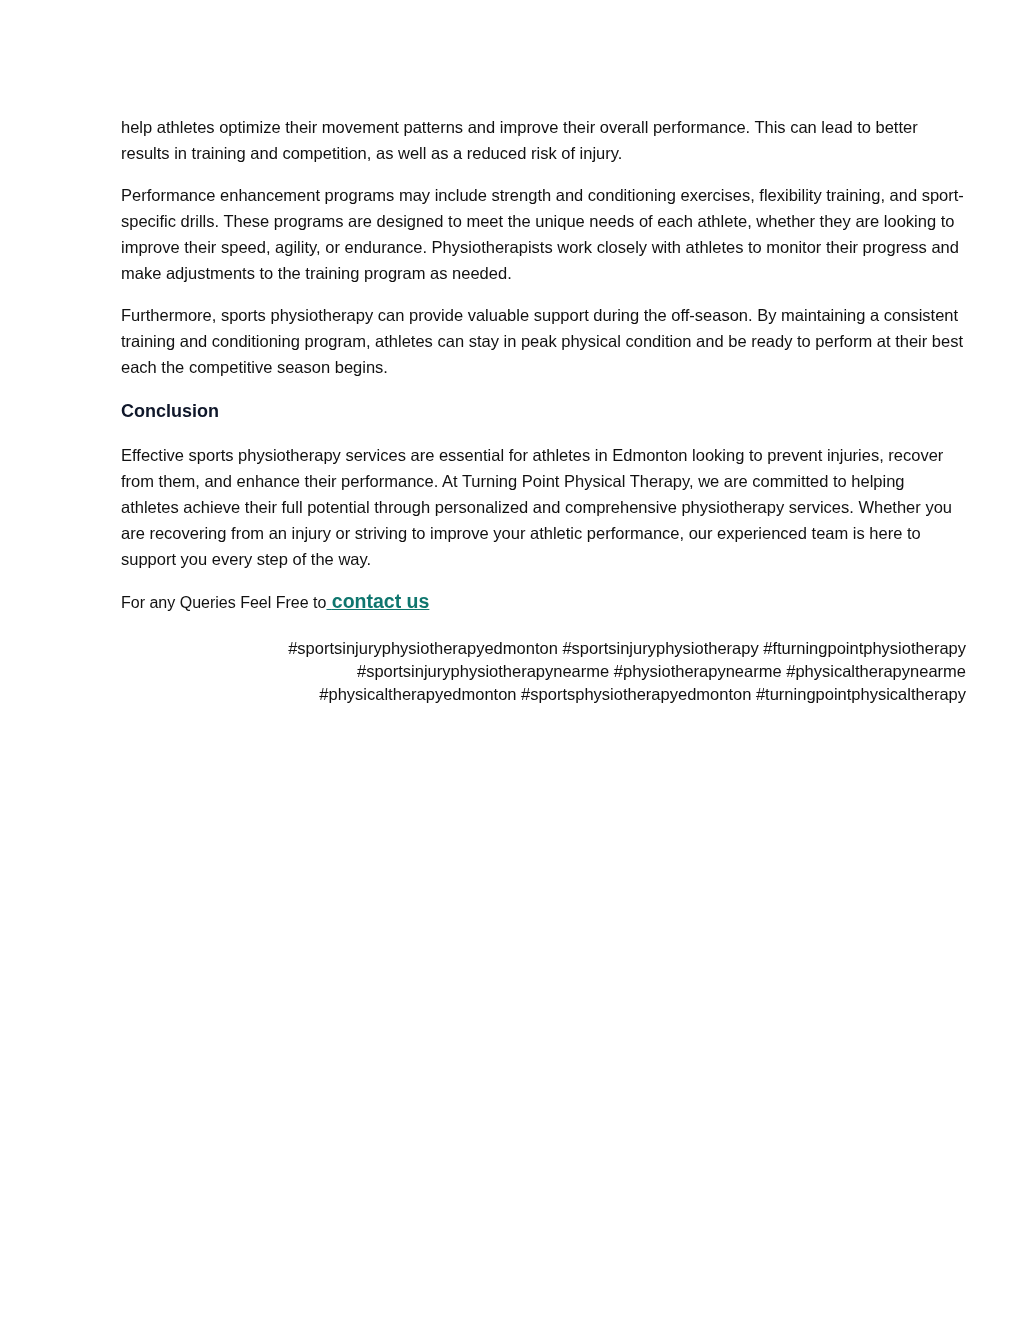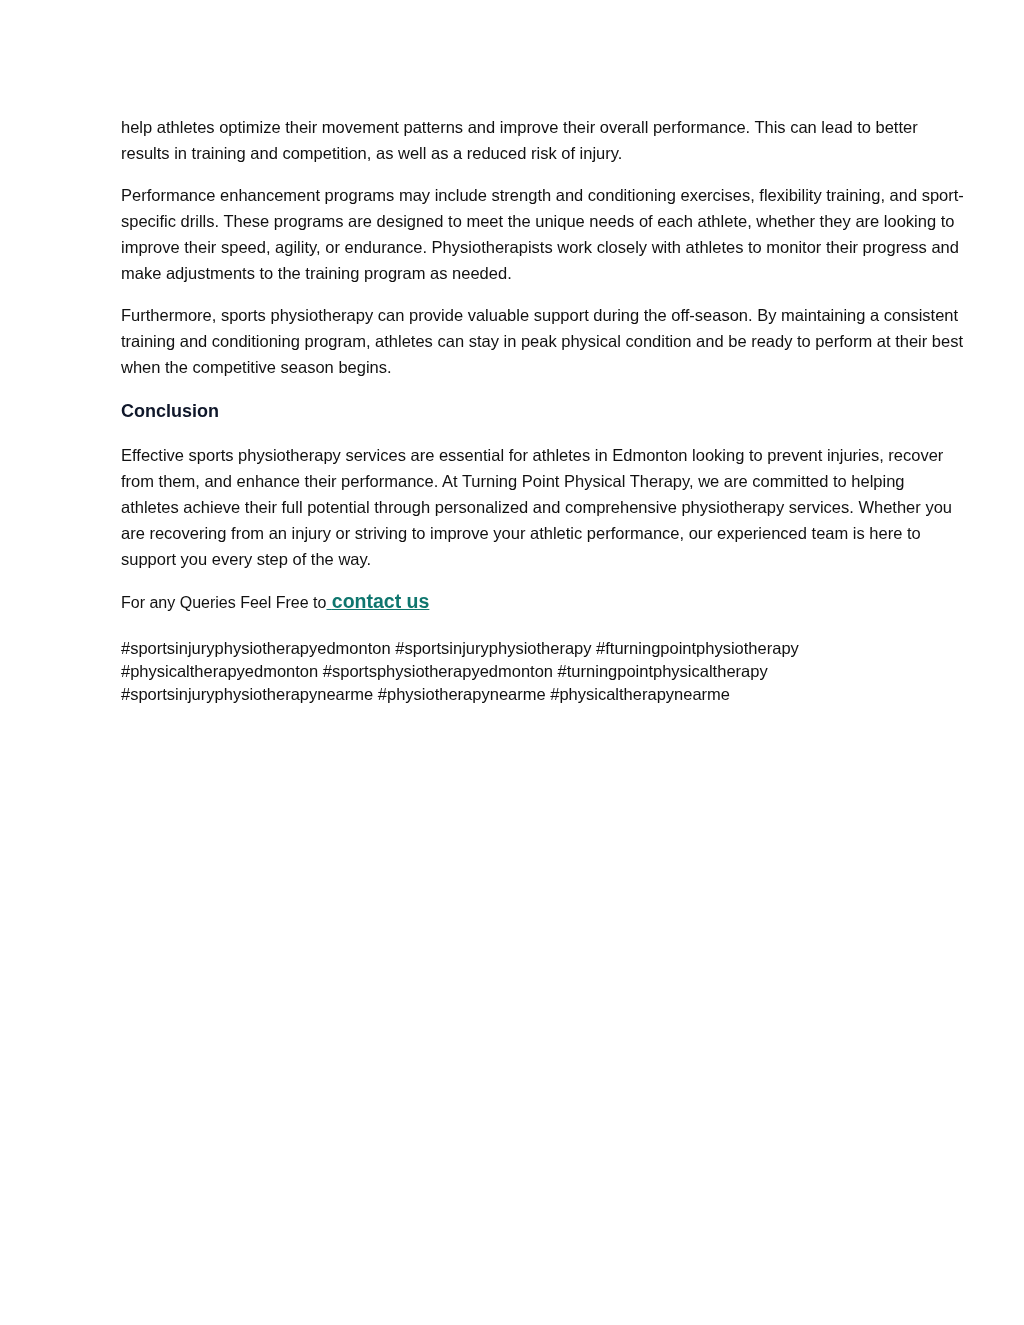--- a/index.html
+++ b/index.html
@@ -44,40 +44,41 @@
     color: #0f766e;
     text-decoration: underline;
     cursor: pointer;
     white-space: pre;
   }
   .hashtags {
     font-size: 16.5px;
     line-height: 23px;
     margin: 21px 0 0 0;
     color: #111111;
+    text-align: right;
   }
 </style>
 </head>
 <body>
 
 <div class="page">
 
   <p class="body-text">help athletes optimize their movement patterns and improve their overall performance. This can lead to better results in training and competition, as well as a reduced risk of injury.</p>
 
   <p class="body-text">Performance enhancement programs may include strength and conditioning exercises, flexibility training, and sport-specific drills. These programs are designed to meet the unique needs of each athlete, whether they are looking to improve their speed, agility, or endurance. Physiotherapists work closely with athletes to monitor their progress and make adjustments to the training program as needed.</p>
 
-  <p class="body-text">Furthermore, sports physiotherapy can provide valuable support during the off-season. By maintaining a consistent training and conditioning program, athletes can stay in peak physical condition and be ready to perform at their best when the competitive season begins.</p>
+  <p class="body-text">Furthermore, sports physiotherapy can provide valuable support during the off-season. By maintaining a consistent training and conditioning program, athletes can stay in peak physical condition and be ready to perform at their best each the competitive season begins.</p>
 
   <h2 class="heading">Conclusion</h2>
 
   <p class="body-text">Effective sports physiotherapy services are essential for athletes in Edmonton looking to prevent injuries, recover from them, and enhance their performance. At Turning Point Physical Therapy, we are committed to helping athletes achieve their full potential through personalized and comprehensive physiotherapy services. Whether you are recovering from an injury or striving to improve your athletic performance, our experienced team is here to support you every step of the way.</p>
 
   <p class="queries-line">
     <span>For any Queries Feel Free to</span><a class="contact-link" href="#"><span>&nbsp;</span><span>contact us</span></a>
   </p>
 
   <div class="hashtags">
     <div>#sportsinjuryphysiotherapyedmonton #sportsinjuryphysiotherapy #fturningpointphysiotherapy</div>
+    <div>#sportsinjuryphysiotherapynearme #physiotherapynearme #physicaltherapynearme</div>
     <div>#physicaltherapyedmonton #sportsphysiotherapyedmonton #turningpointphysicaltherapy</div>
-    <div>#sportsinjuryphysiotherapynearme #physiotherapynearme #physicaltherapynearme</div>
   </div>
 
 </div>
 
 </body></html>

